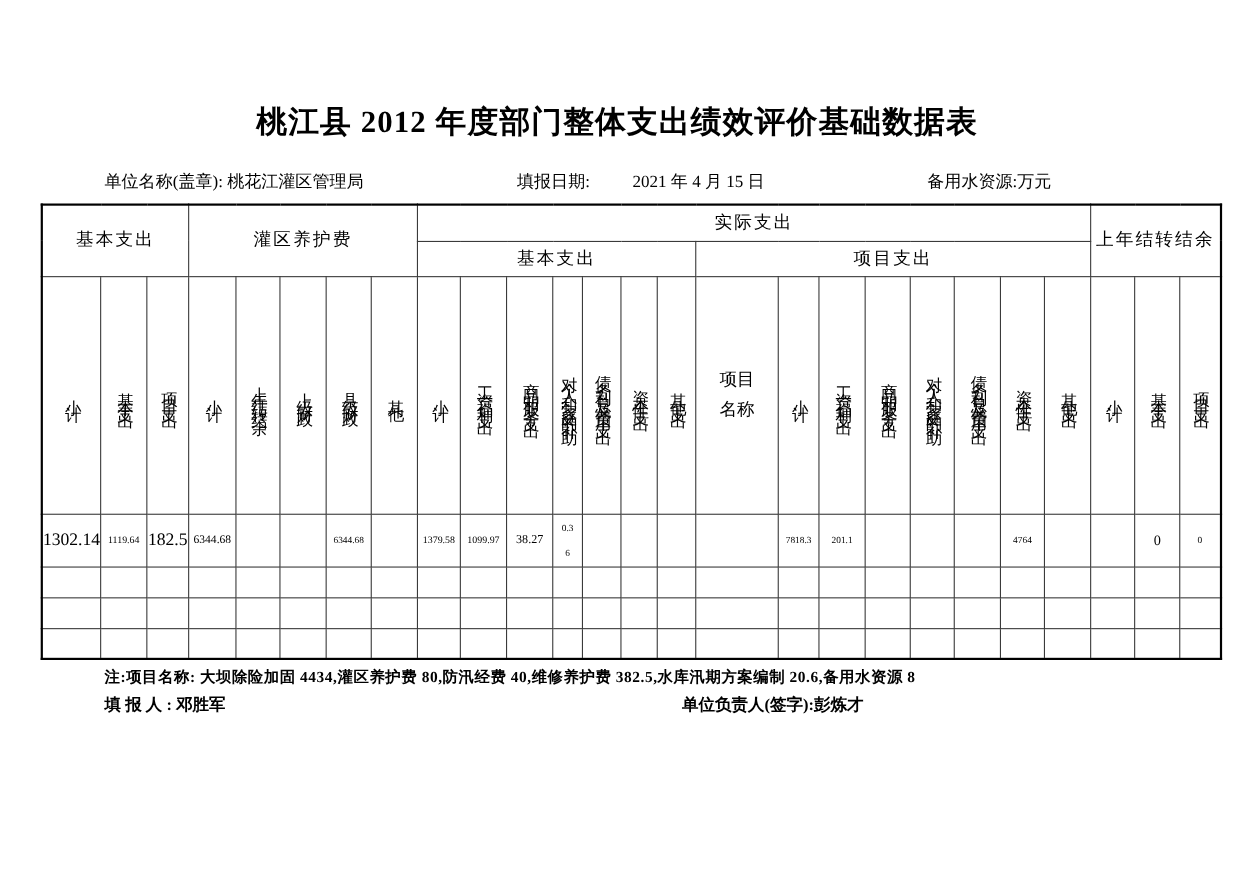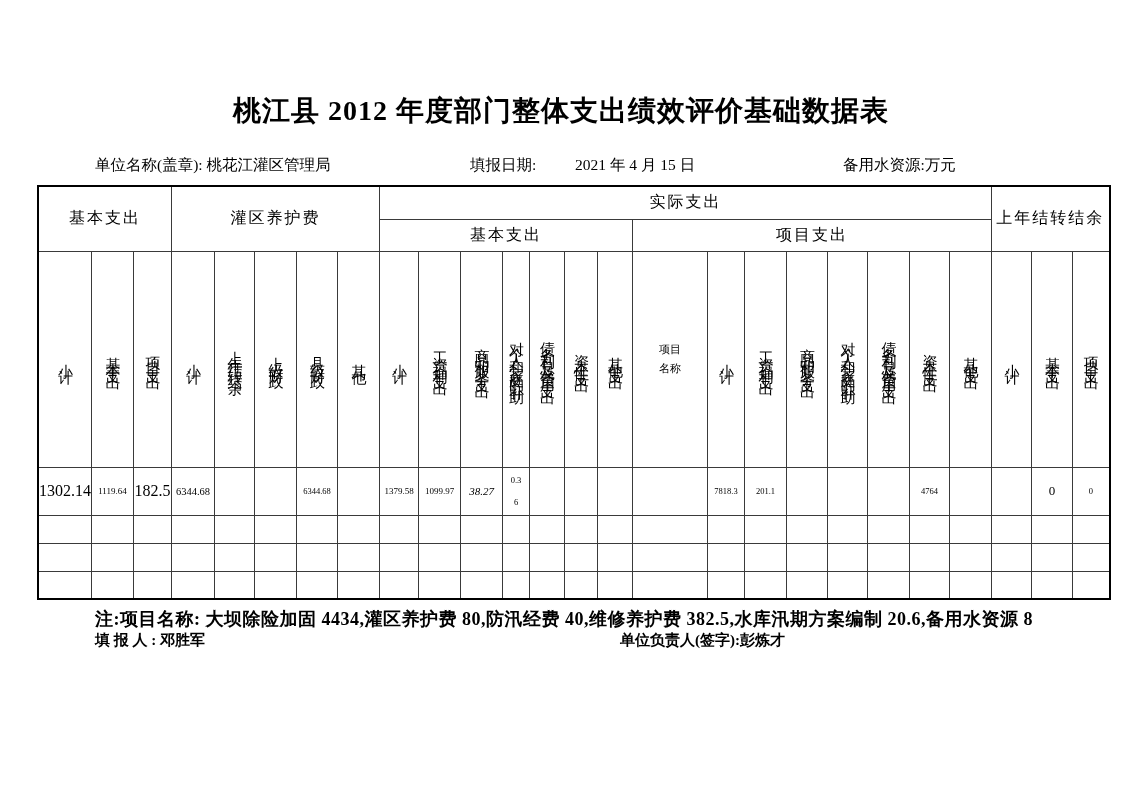--- a/index.html
+++ b/index.html
@@ -40,34 +40,34 @@
   tr.data{height:48px;}
   tr.empty{height:28px;}
   .grp{font-size:16px;letter-spacing:2px;font-family:Liberation Serif, serif;}
   .vhead{
     display:inline-block;
     writing-mode:vertical-lr;
     text-orientation:upright;
     font-size:15px;letter-spacing:6px;line-height:1;
     max-height:208px;
   }
-  .hhead{display:inline-block;width:2.4em;font-size:11px;line-height:1.7;}
+  .hhead{display:inline-block;width:2.4em;font-size:16px;line-height:1.7;}
   td{font-size:10px;}
   td.fz13{font-size:13px;}
   td.fz12{font-size:16px;}
-  td.fz11{font-size:11px;font-style:italic;}
+  td.fz11{font-size:11px;}
   td.fz10b{font-size:10.5px;font-weight:bold;}
   td.fz9{font-size:9px;}
   td.fz8{font-size:8.5px;}
   td.split{white-space:pre-line;line-height:22px;vertical-align:middle;}
   td.vbottom{vertical-align:bottom;padding-bottom:3px;}
 
   .note-line{
     position:absolute;left:95px;top:607px;width:980px;
-    font-size:18px;font-weight:600;letter-spacing:0.5px;
+    font-size:14px;font-weight:600;letter-spacing:0.5px;
   }
   .sign-row{position:absolute;left:0;top:631px;width:1122px;height:22px;font-size:15px;font-weight:600;}
   .sign-preparer{position:absolute;left:95px;top:0;}
   .sign-responsible{position:absolute;left:620px;top:0;}
 </style>
 </head>
 <body>
 
 <div class="page">
 

